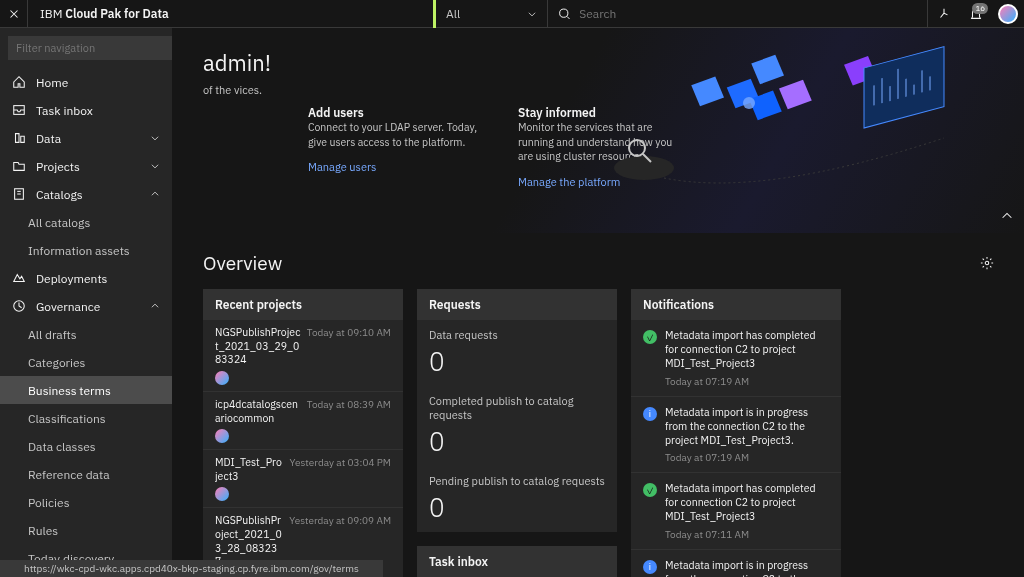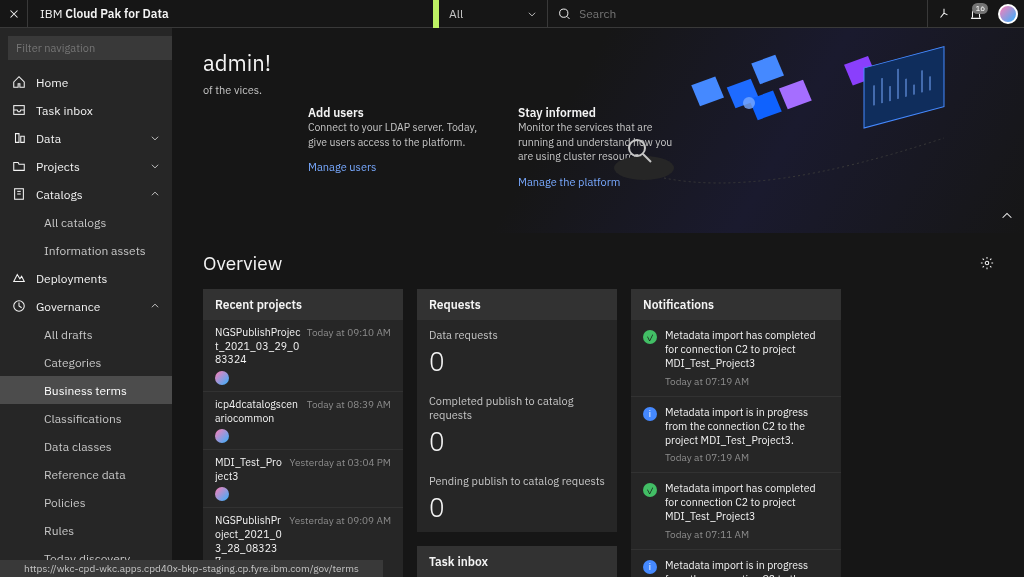--- a/index.html
+++ b/index.html
@@ -2,33 +2,33 @@
 <html><head>
 <meta charset="utf-8">
 <style>
 *{margin:0;padding:0;box-sizing:border-box;font-family:"IBM Plex Sans",Arial,sans-serif}
 body{background:#161616;color:#f4f4f4;width:1024px;height:577px;overflow:hidden;font-size:12px;position:relative}
 .hdr{height:28px;background:#161616;display:flex;align-items:center;border-bottom:1px solid #393939}
 .hdr-close{width:28px;height:28px;display:flex;align-items:center;justify-content:center;border-right:1px solid #393939;cursor:pointer}
 .hdr-title{padding:0 12px;font-size:12px;color:#f4f4f4}
 .hdr-title b{font-weight:600}
 .hdr-spacer{flex:1}
-.hdr-all{width:115px;height:28px;display:flex;align-items:center;justify-content:space-between;padding:0 10px;border-left:6px solid #bef264;border-right:1px solid #393939;cursor:pointer;color:#c6c6c6}
+.hdr-all{width:115px;height:28px;display:flex;align-items:center;justify-content:space-between;padding:0 10px;border-left:3px solid #bef264;border-right:1px solid #393939;cursor:pointer;color:#c6c6c6}
 .hdr-search{width:380px;height:28px;display:flex;align-items:center;padding:0 10px;gap:8px;border-right:1px solid #393939}
 .hdr-search input{background:transparent;border:none;outline:none;color:#f4f4f4;font-size:12px;width:100%}
 .hdr-icons{display:flex;align-items:center}
 .hdr-btn{width:32px;height:28px;display:flex;align-items:center;justify-content:center;cursor:pointer;position:relative}
 .badge{position:absolute;top:3px;right:4px;background:#737373;color:#fff;font-size:8px;padding:0 3px;border-radius:7px;line-height:11px;min-width:14px;text-align:center}
 .avatar{width:20px;height:20px;border-radius:50%;background:linear-gradient(135deg,#ff7eb6,#33b1ff);border:2px solid #fff}
 .layout{display:flex;height:549px}
 .sb{width:173px;background:#262626;border-right:1px solid #161616;display:flex;flex-direction:column;overflow-y:auto}
 .sb-filter{padding:8px;display:flex;gap:6px;align-items:center}
 .sb-filter input{flex:1;background:#393939;border:none;outline:none;color:#f4f4f4;padding:2px 8px;font-size:11px;height:24px}
 .sb-item{display:flex;align-items:center;height:28px;padding:0 12px;cursor:pointer;color:#f4f4f4;font-size:12px;gap:10px}
-.sb-item.sub{padding-left:44px;color:#c6c6c6}
+.sb-item.sub{padding-left:28px;color:#c6c6c6}
 .sb-item.active{background:#4c4c4c;color:#fff}
 .sb-item .chev{margin-left:auto}
 .main{flex:1;position:relative;overflow:hidden}
 .hero{height:205px;background:linear-gradient(120deg,#161616 0%,#161616 45%,#1a1a2e 70%,#161616 100%);padding:20px 30px;position:relative}
 .hero-title{font-size:22px;font-weight:400;margin-bottom:6px}
 .hero-sub{font-size:11px;color:#c6c6c6;max-width:200px;line-height:1.4}
 .hero-cards{display:flex;gap:40px;margin-top:22px;margin-left:46px}
 .hero-card{max-width:170px}
 .hero-card h4{font-size:12px;font-weight:600;margin-bottom:0}
 .hero-card p{font-size:10.5px;color:#c6c6c6;line-height:1.4;margin-bottom:10px}

